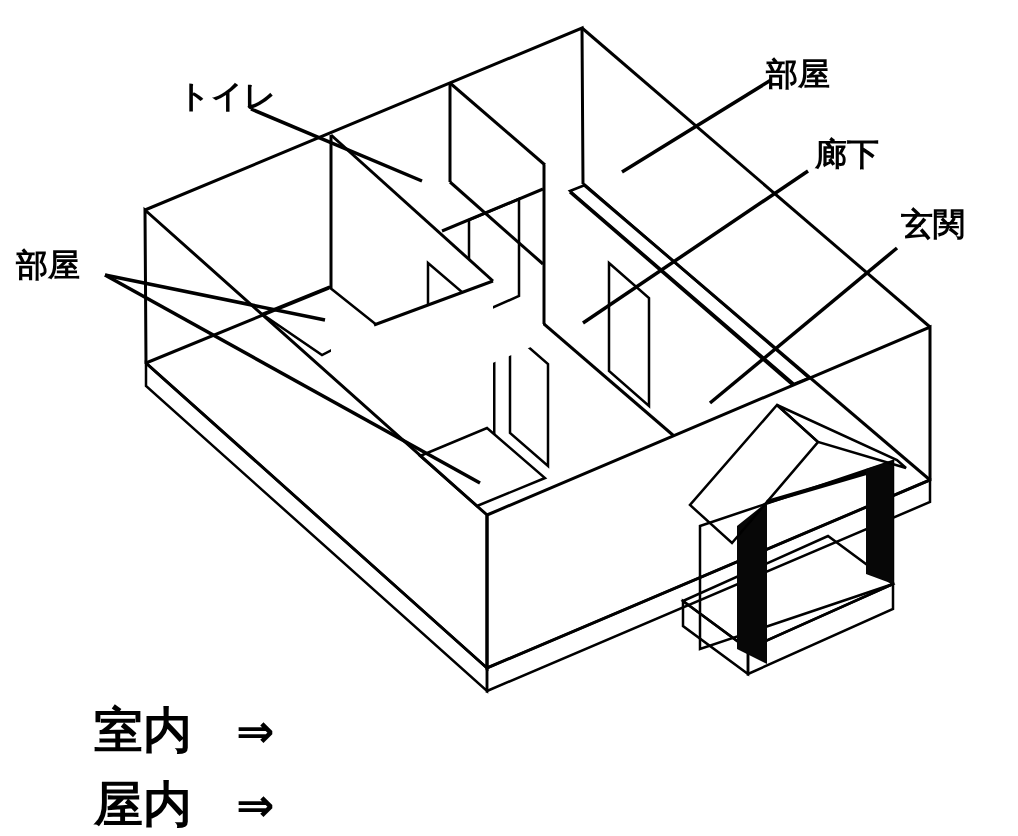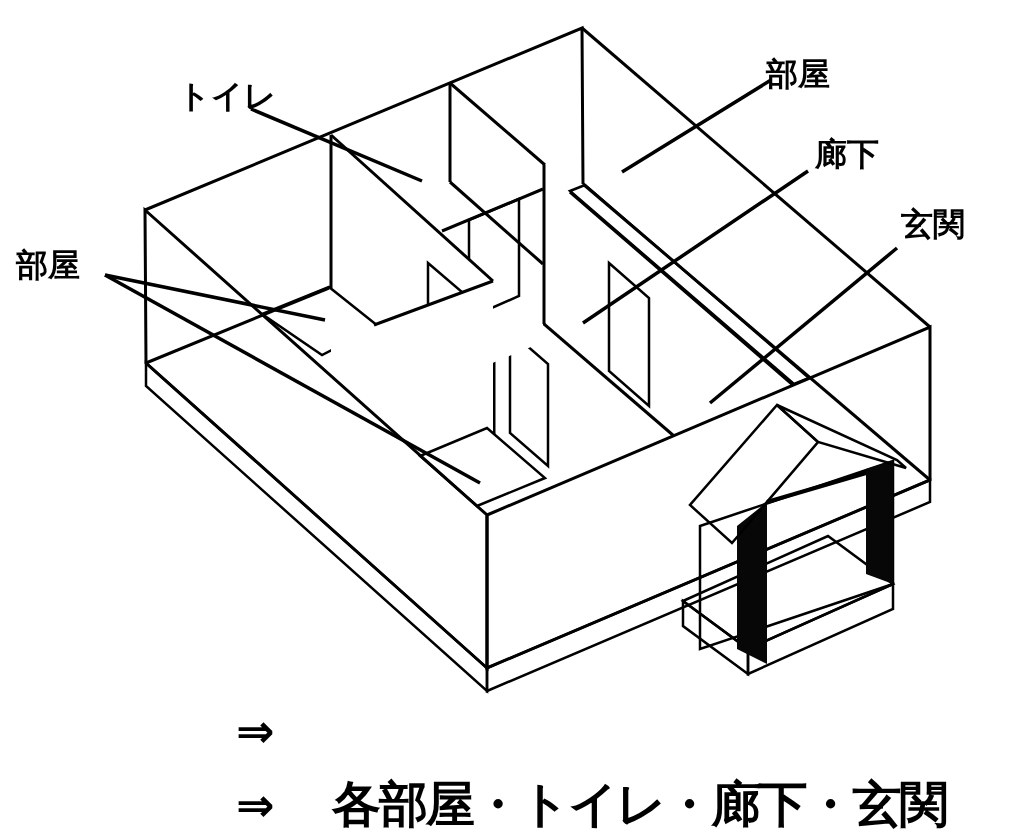--- a/index.html
+++ b/index.html
@@ -88,20 +88,21 @@
     <polygon points="777,387 897,442 906,450 818,424" fill="var(--c-roof_black)" class="ln w25" stroke="var(--c-line)"></polygon>
   </svg>
 
   <div class="diagram-label" style="left:178px;top:62px;">トイレ</div>
   <div class="diagram-label" style="left:16px;top:231px;">部屋</div>
   <div class="diagram-label" style="left:766px;top:40px;">部屋</div>
   <div class="diagram-label" style="left:815px;top:120px;">廊下</div>
   <div class="diagram-label" style="left:901px;top:190px;">玄関</div>
 
   <div class="legend-row" style="top:688px;">
+    <span class="legend-term">室内</span>
     <span class="legend-arrow">⇒</span>
   </div>
   <div class="legend-row" style="top:762px;">
+    <span class="legend-term">屋内</span>
     <span class="legend-arrow">⇒</span>
-    <span class="legend-def">各部屋・トイレ・廊下・玄関</span>
   </div>
 
 </div>
 
 </body></html>

